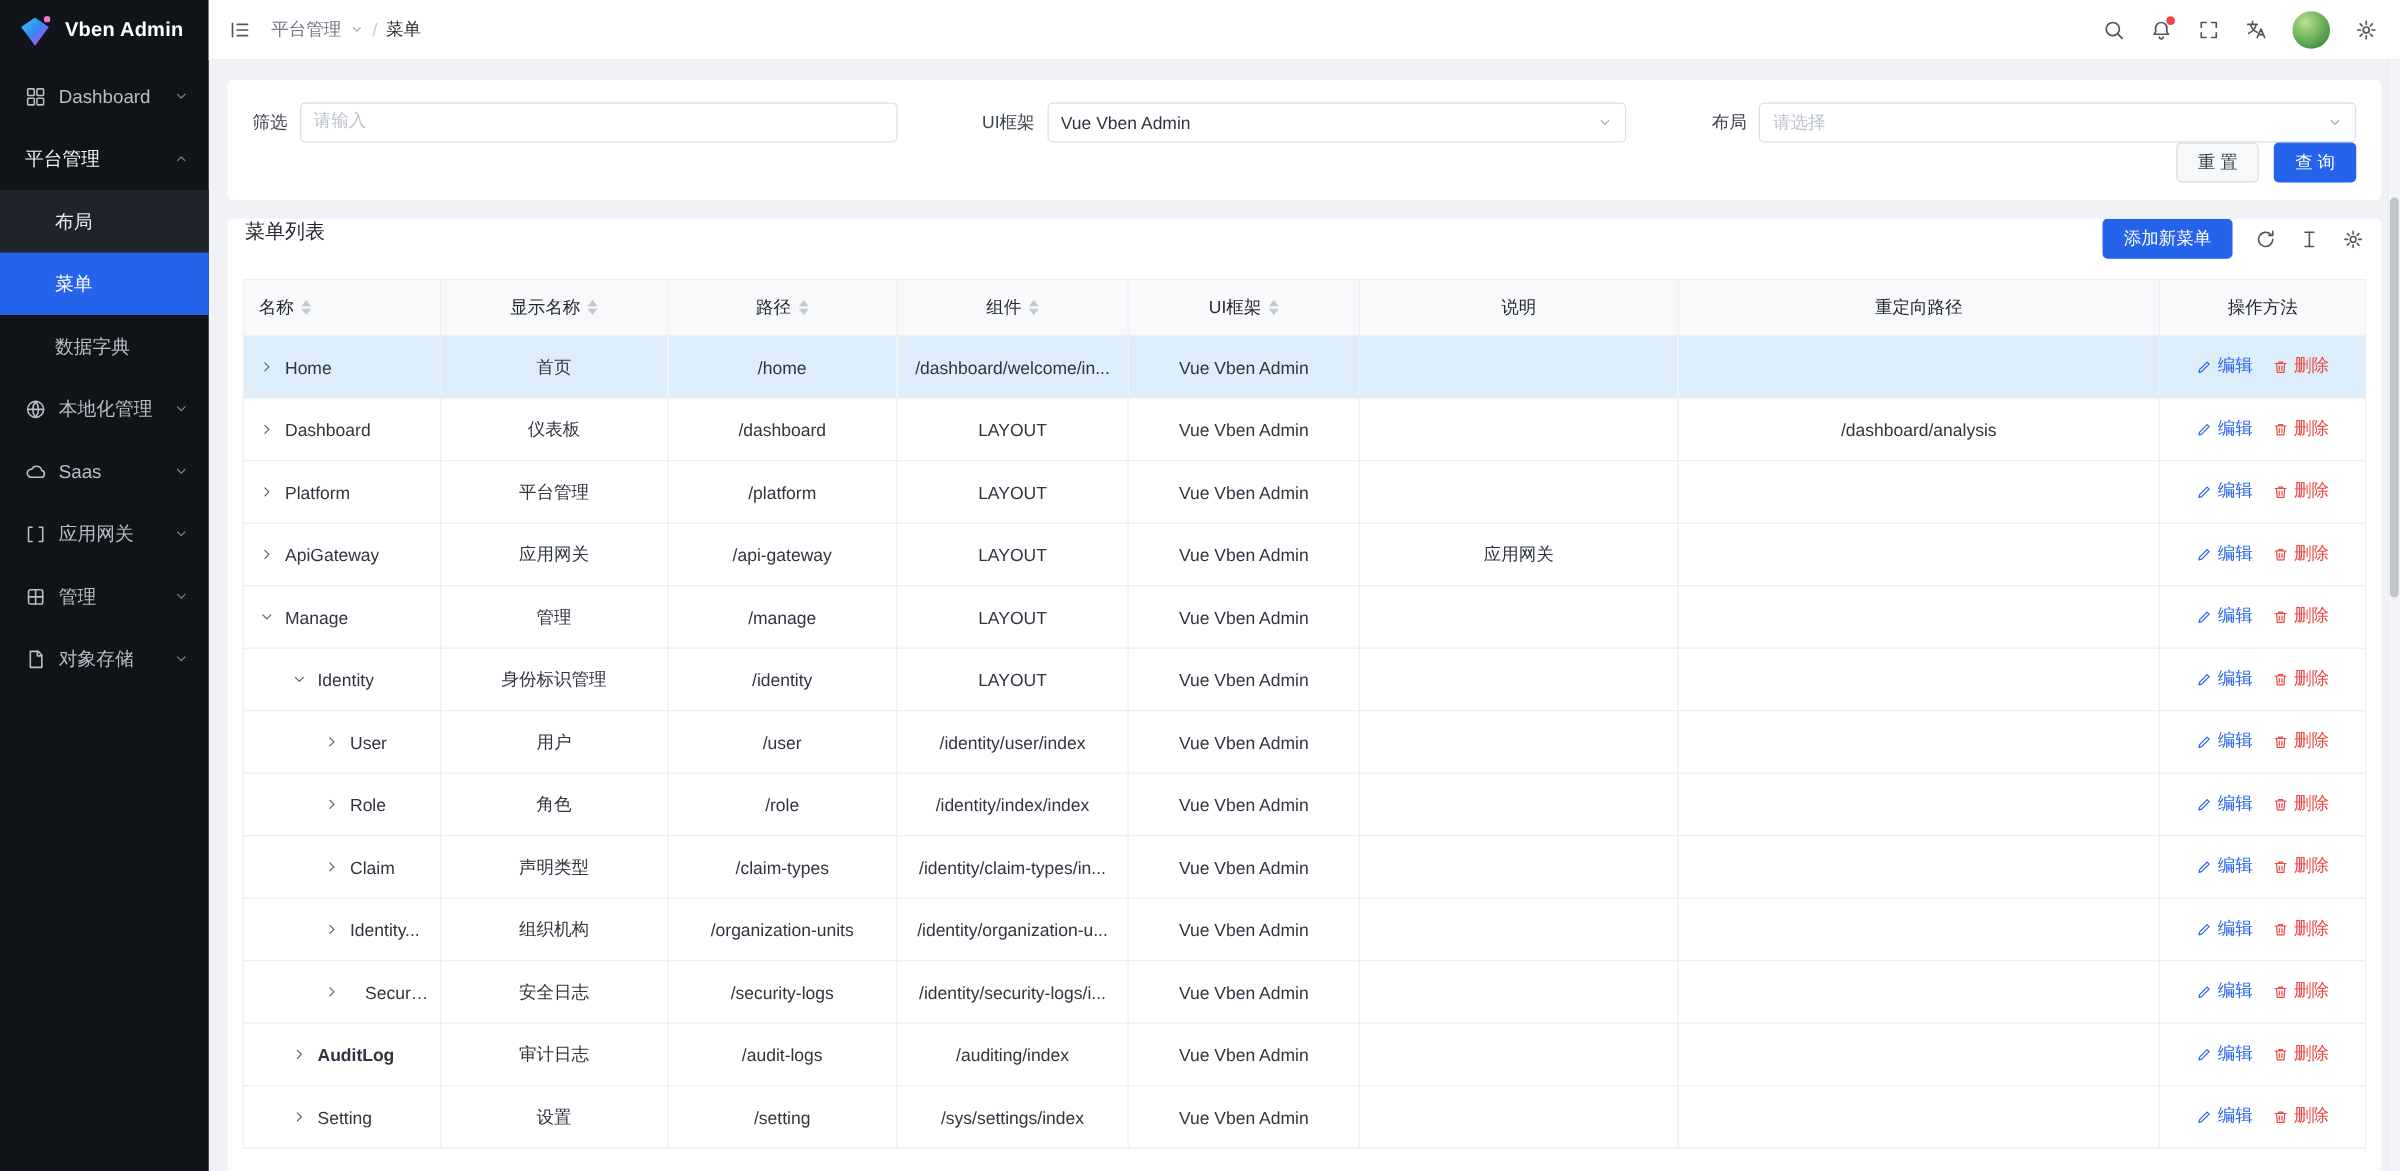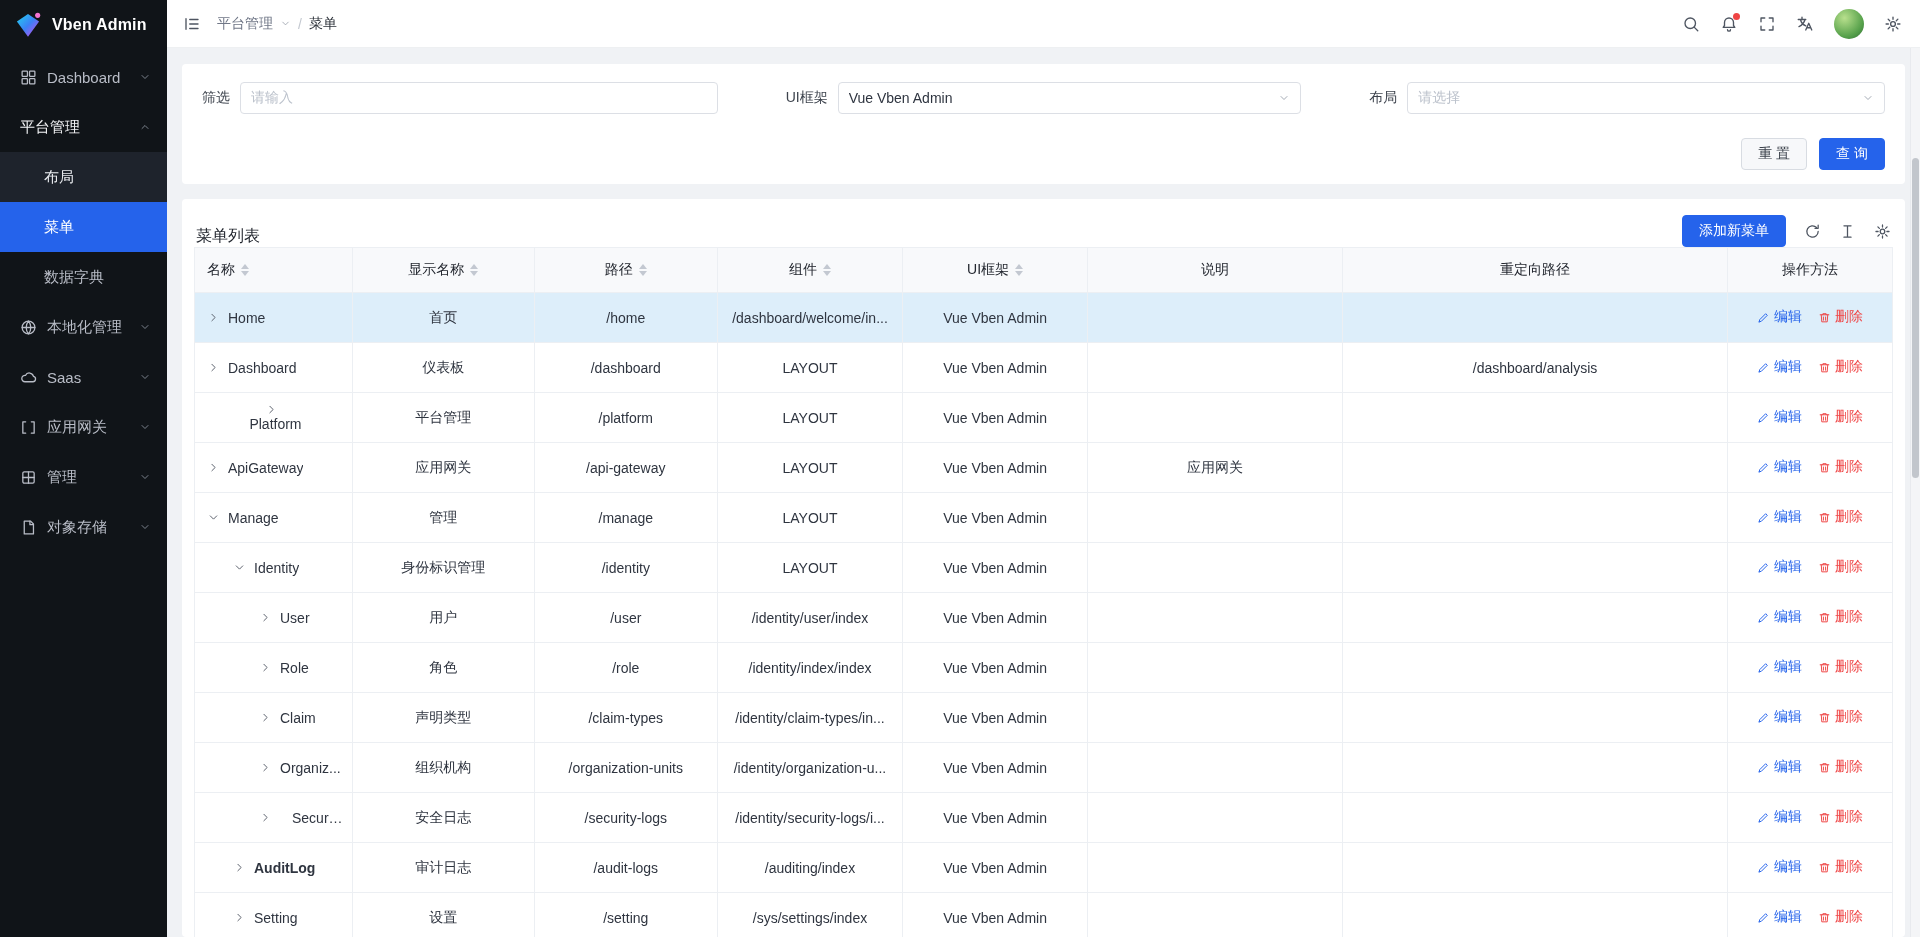--- a/index.html
+++ b/index.html
@@ -43,27 +43,27 @@
   .filter-row{display:flex;gap:68px}
   .field{flex:1;display:flex;align-items:center;min-width:0}
   .field>label{margin-right:10px;color:#3d434d;white-space:nowrap}
   .control{flex:1;height:32px;border:1px solid #dcdfe5;border-radius:4px;display:flex;align-items:center;padding:0 10px;background:#fff;min-width:0}
   input.control{outline:none;font-size:14px;color:#333;font-family:Liberation Mono, monospace}
   input.control::placeholder{color:#bcc2cc}
   .select{justify-content:space-between;cursor:pointer}
   .select .value{color:#2f3540;white-space:nowrap;overflow:hidden;text-overflow:ellipsis}
   .select .value.placeholder{color:#bcc2cc}
   .select .chev{width:12px;height:12px;color:#9aa0ab;display:inline-flex;flex-shrink:0}
-  .filter-actions{display:flex;justify-content:flex-end;gap:12px;margin-top:24px}
+  .filter-actions{display:flex;justify-content:flex-end;gap:12px;margin-top:0}
   .btn{height:32px;padding:0 16px;border-radius:4px;border:1px solid #d8dce2;background:#f7f8fa;color:#3a404a;font-size:14px;cursor:pointer;font-family:inherit;white-space:nowrap}
   .btn.primary{background:var(--primary,#2563eb);border-color:var(--primary,#2563eb);color:#fff}
 
   
   .table-card{flex:1;padding:0 12px;overflow:hidden;display:flex;flex-direction:column;min-height:0}
-  .table-toolbar{height:48px;display:flex;align-items:flex-end;justify-content:space-between;padding:0 2px;flex-shrink:0}
+  .table-toolbar{height:48px;display:flex;align-items:flex-start;justify-content:space-between;padding:0 2px;flex-shrink:0}
   .panel-title{font-size:16px;font-weight:500;color:#23272f}
   .toolbar-right{display:flex;align-items:center;gap:18px}
   .tool-icon{width:17px;height:17px;color:#4e5561;cursor:pointer;display:inline-flex}
   .table-wrap{flex:1;overflow:hidden}
   table{width:100%;border-collapse:collapse;table-layout:fixed}
   th,td{border:1px solid #eceff3;font-size:14px}
   thead th{height:45px;background:#f8f9fb;font-weight:500;color:#23272f;text-align:center;padding:0 8px}
   thead th.left,tbody td.name-cell{text-align:left;padding-left:12px}
   tbody td{height:50px;text-align:center;color:#2f3540;padding:0 8px;white-space:nowrap;overflow:hidden;text-overflow:ellipsis}
   tbody tr.highlighted td{background:var(--row-highlight,#ddeefa)}
@@ -454,21 +454,21 @@
                       <span class="icon">
                         <svg viewBox="0 0 24 24">
                           <path d="M4 7h16M9 7V5h6v2M6 7l1 13h10l1-13M10 11v6M14 11v6"></path>
                         </svg>
                       </span>
                       <span>删除</span>
                     </a></td>
                 </tr>
                 <tr>
                   <td class="name-cell">
-                    <div class="name-inner" style="padding-left: 0px; flex-direction: column;">
+                    <div class="name-inner" style="padding-left: 0px;">
                       <span class="icon tree-toggle">
                         <svg viewBox="0 0 24 24">
                           <polyline points="9 6 15 12 9 18"></polyline>
                         </svg>
                       </span>
                       <span class="row-name">Platform</span>
                     </div>
                   </td>
                   <td>平台管理</td>
                   <td>/platform</td>
@@ -691,21 +691,21 @@
                     </a></td>
                 </tr>
                 <tr>
                   <td class="name-cell">
                     <div class="name-inner" style="padding-left: 52px;">
                       <span class="icon tree-toggle">
                         <svg viewBox="0 0 24 24">
                           <polyline points="9 6 15 12 9 18"></polyline>
                         </svg>
                       </span>
-                      <span class="row-name">Organiz...</span>
+                      <span class="row-name">Identity...</span>
                     </div>
                   </td>
                   <td>组织机构</td>
                   <td>/organization-units</td>
                   <td>/identity/organization-u...</td>
                   <td>Vue Vben Admin</td>
                   <td></td>
                   <td></td>
                   <td class="actions"><a class="link edit">
                       <span class="icon">

